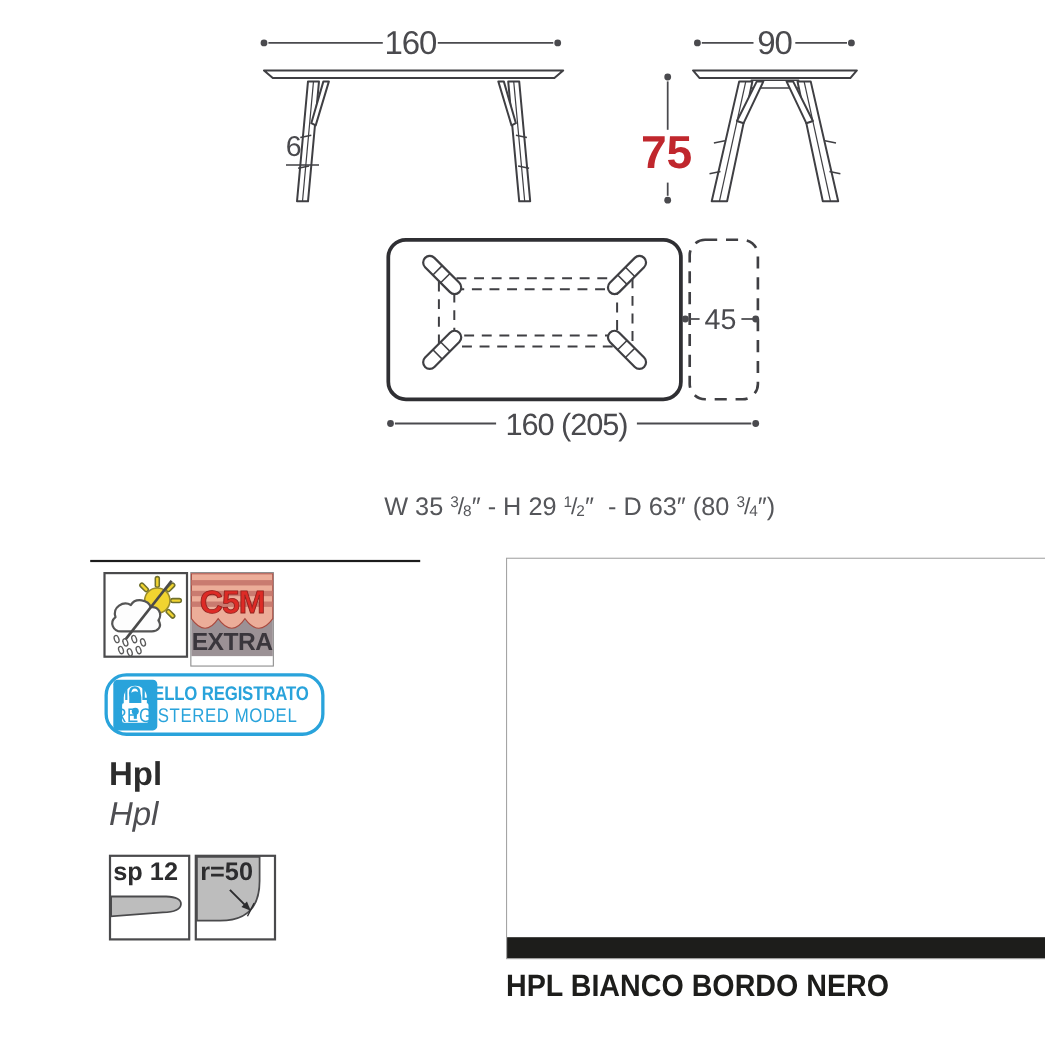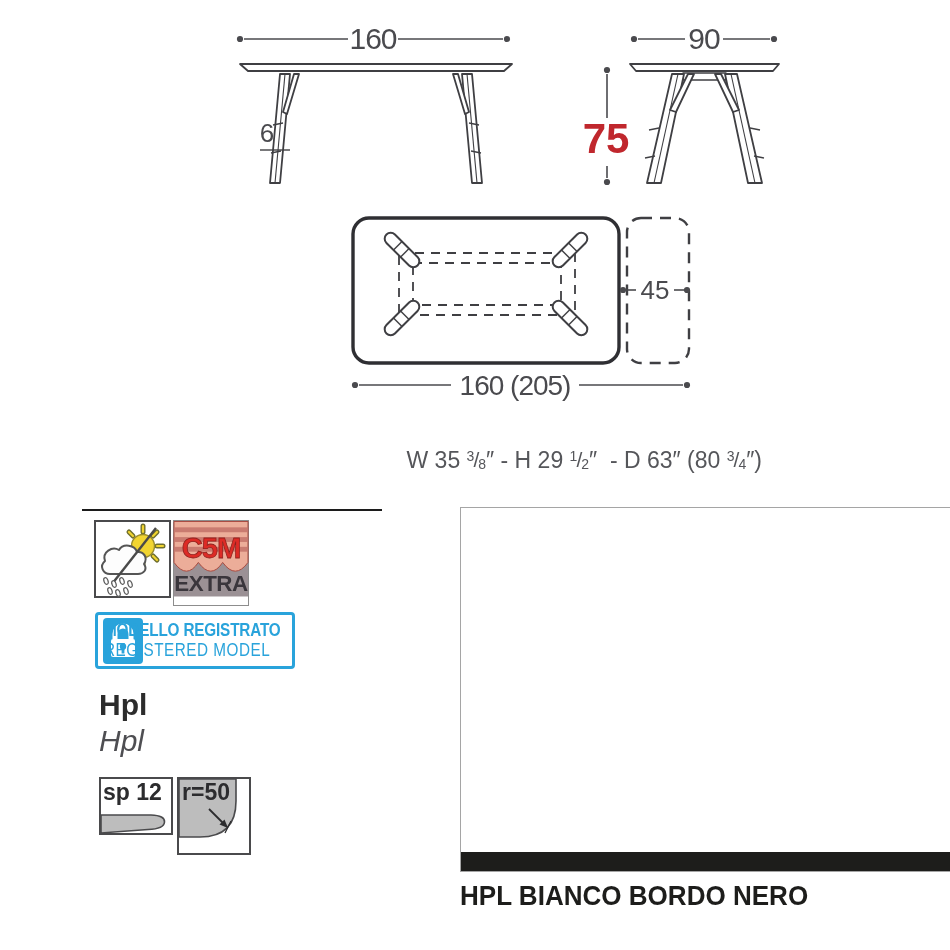--- a/index.html
+++ b/index.html
@@ -9,38 +9,38 @@
   .dim-line{stroke:#4a4a4e;stroke-width:1.6;fill:none;}
   .dim-dot{fill:#4a4a4e;stroke:none;}
   .dim-text{font-family:"Liberation Sans","DejaVu Sans",sans-serif;font-size:30px;fill:#4a4a4e;letter-spacing:-1px;}
   .dim-text-sm{font-family:"Liberation Sans","DejaVu Sans",sans-serif;font-size:26px;fill:#4a4a4e;}
   .dim-text-red{font-family:"Liberation Sans","DejaVu Sans",sans-serif;font-size:42px;font-weight:bold;fill:#c0272d;}
   .part{fill:#ffffff;stroke:#3f3f43;stroke-width:1.8;stroke-linejoin:round;}
   .thin{stroke:#3f3f43;stroke-width:1.1;fill:none;}
   .tick{stroke:#3f3f43;stroke-width:1.4;fill:none;}
   .dashed{stroke:#3f3f43;fill:none;}
 
-  .imperial{position:absolute;left:255px;top:447px;width:470px;text-align:right;
+  .imperial{position:absolute;left:255px;top:447px;width:470px;text-align:center;
             color:#55565a;font-size:23px;white-space:pre;}
   .imperial .fnum{font-size:14px;vertical-align:7px;}
   .imperial .fden{font-size:14px;vertical-align:-1px;}
   .imperial .fsl{font-size:21px;vertical-align:1px;margin:0 -1px;}
 
   .divider{position:absolute;left:45px;top:509px;width:300px;border:none;border-top:2px solid #1c1c1c;margin:0;}
 
   .icon-box{position:absolute;background:#fff;border:2px solid #4a4a4c;box-sizing:border-box;}
   #weather-box{left:57px;top:520px;width:77px;height:78px;}
   #c5m-box{left:136px;top:520px;width:76px;height:86px;border:1px solid #8d8d8d;}
-  #sp12-box{left:62px;top:777px;width:74px;height:58px;text-align:right;}
+  #sp12-box{left:62px;top:777px;width:74px;height:78px;text-align:right;}
   #r50-box{left:140px;top:777px;width:74px;height:78px;text-align:right;}
   .icon-box svg{position:absolute;left:0;top:0;}
   .icon-label{font-family:"Liberation Sans",sans-serif;font-weight:bold;font-size:23px;fill:#2c2c2e;}
 
   #registered-badge{position:absolute;left:58px;top:612px;width:200px;height:57px;box-sizing:border-box;
-        border:3px solid #29a3db;border-radius:4px;background:#fff;display:flex;align-items:center;}
+        border:3px solid #29a3db;border-radius:20px;background:#fff;display:flex;align-items:center;}
   #registered-badge .lock{flex:0 0 auto;margin-left:4px;}
   #registered-badge .txt{margin-left:6px;color:#29a3db;line-height:1.08;transform:scaleX(0.85);transform-origin:left center;white-space:nowrap;}
   #registered-badge .l1{font-weight:bold;font-size:18px;letter-spacing:-0.2px;}
   #registered-badge .l2{font-weight:normal;font-size:18px;letter-spacing:0.6px;}
 
   .material-bold{position:absolute;left:62px;top:688px;font-size:30px;font-weight:bold;color:#2c2c2c;}
   .material-italic{position:absolute;left:62px;top:724px;font-size:30px;font-style:italic;color:#4e4e52;}
 
   #finish-swatch{position:absolute;left:423px;top:507px;width:497px;height:365px;box-sizing:border-box;
         background:#ffffff;border:1px solid #a5a5a5;}

